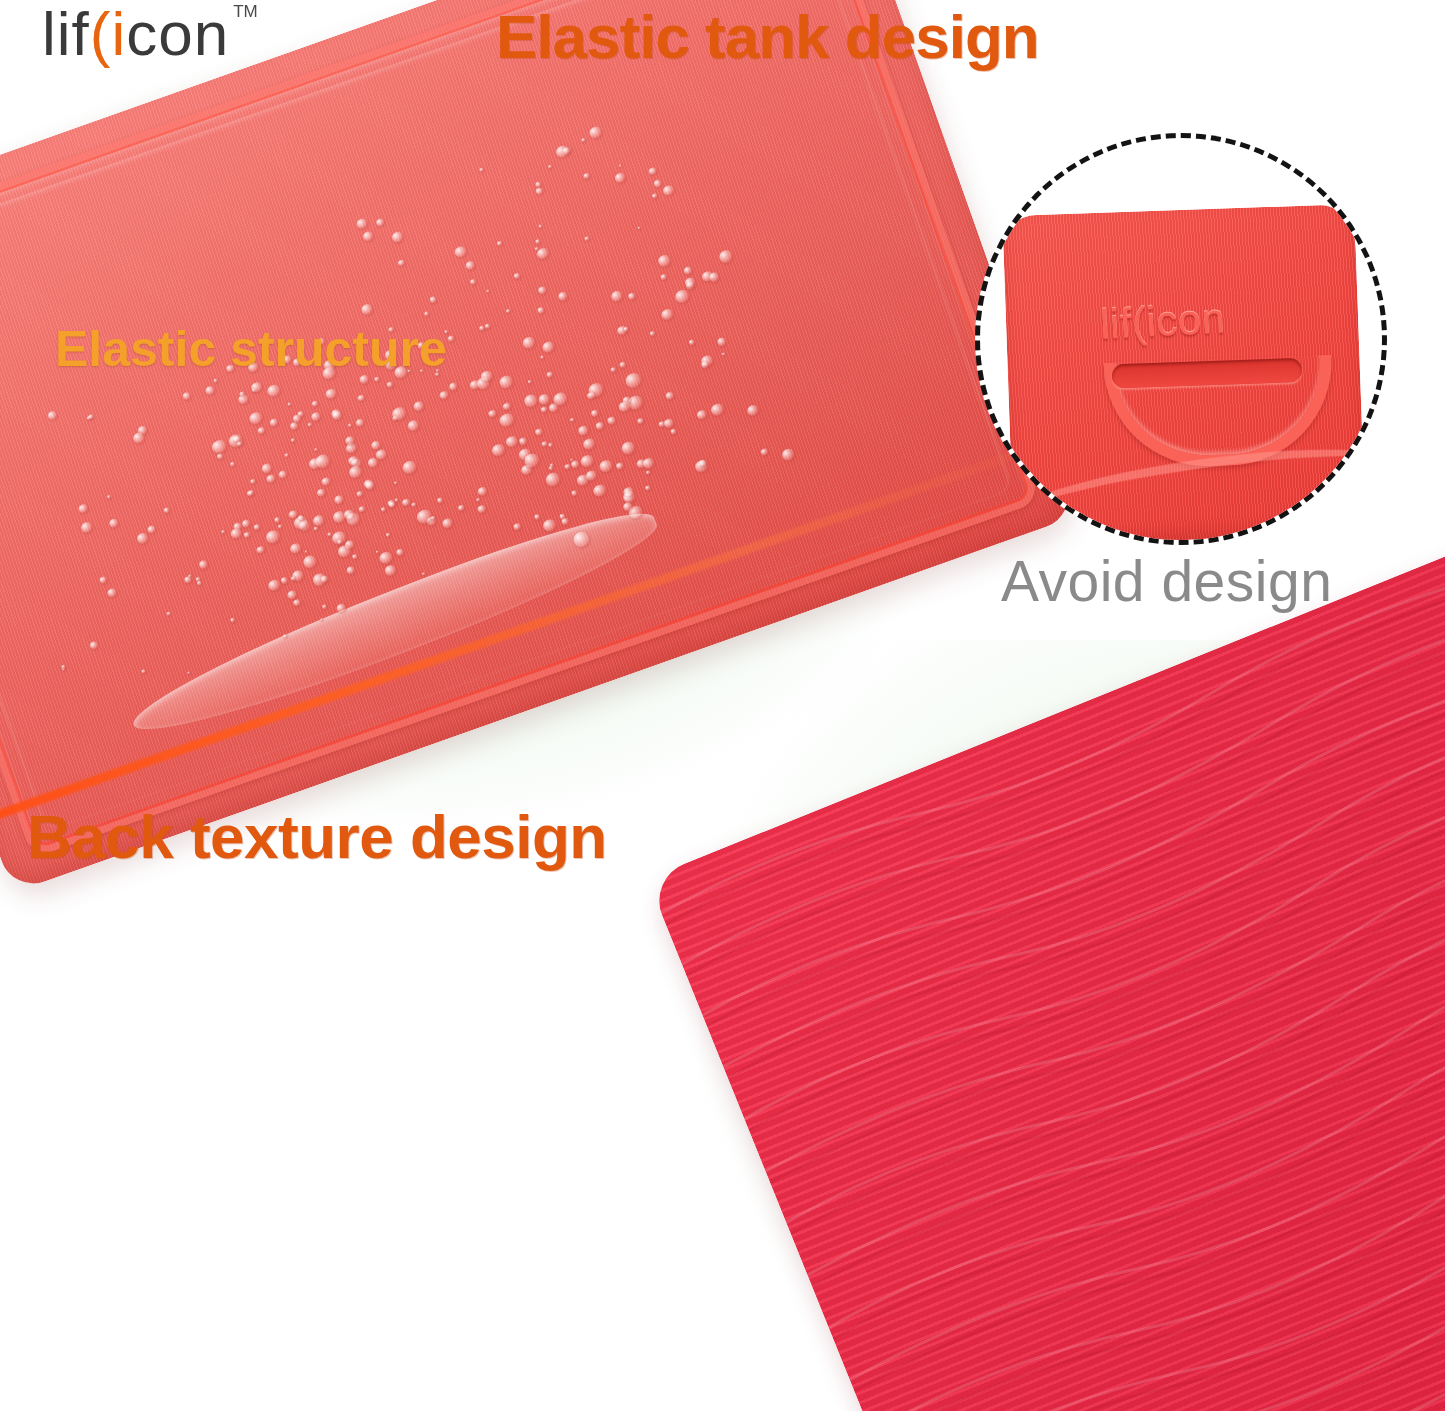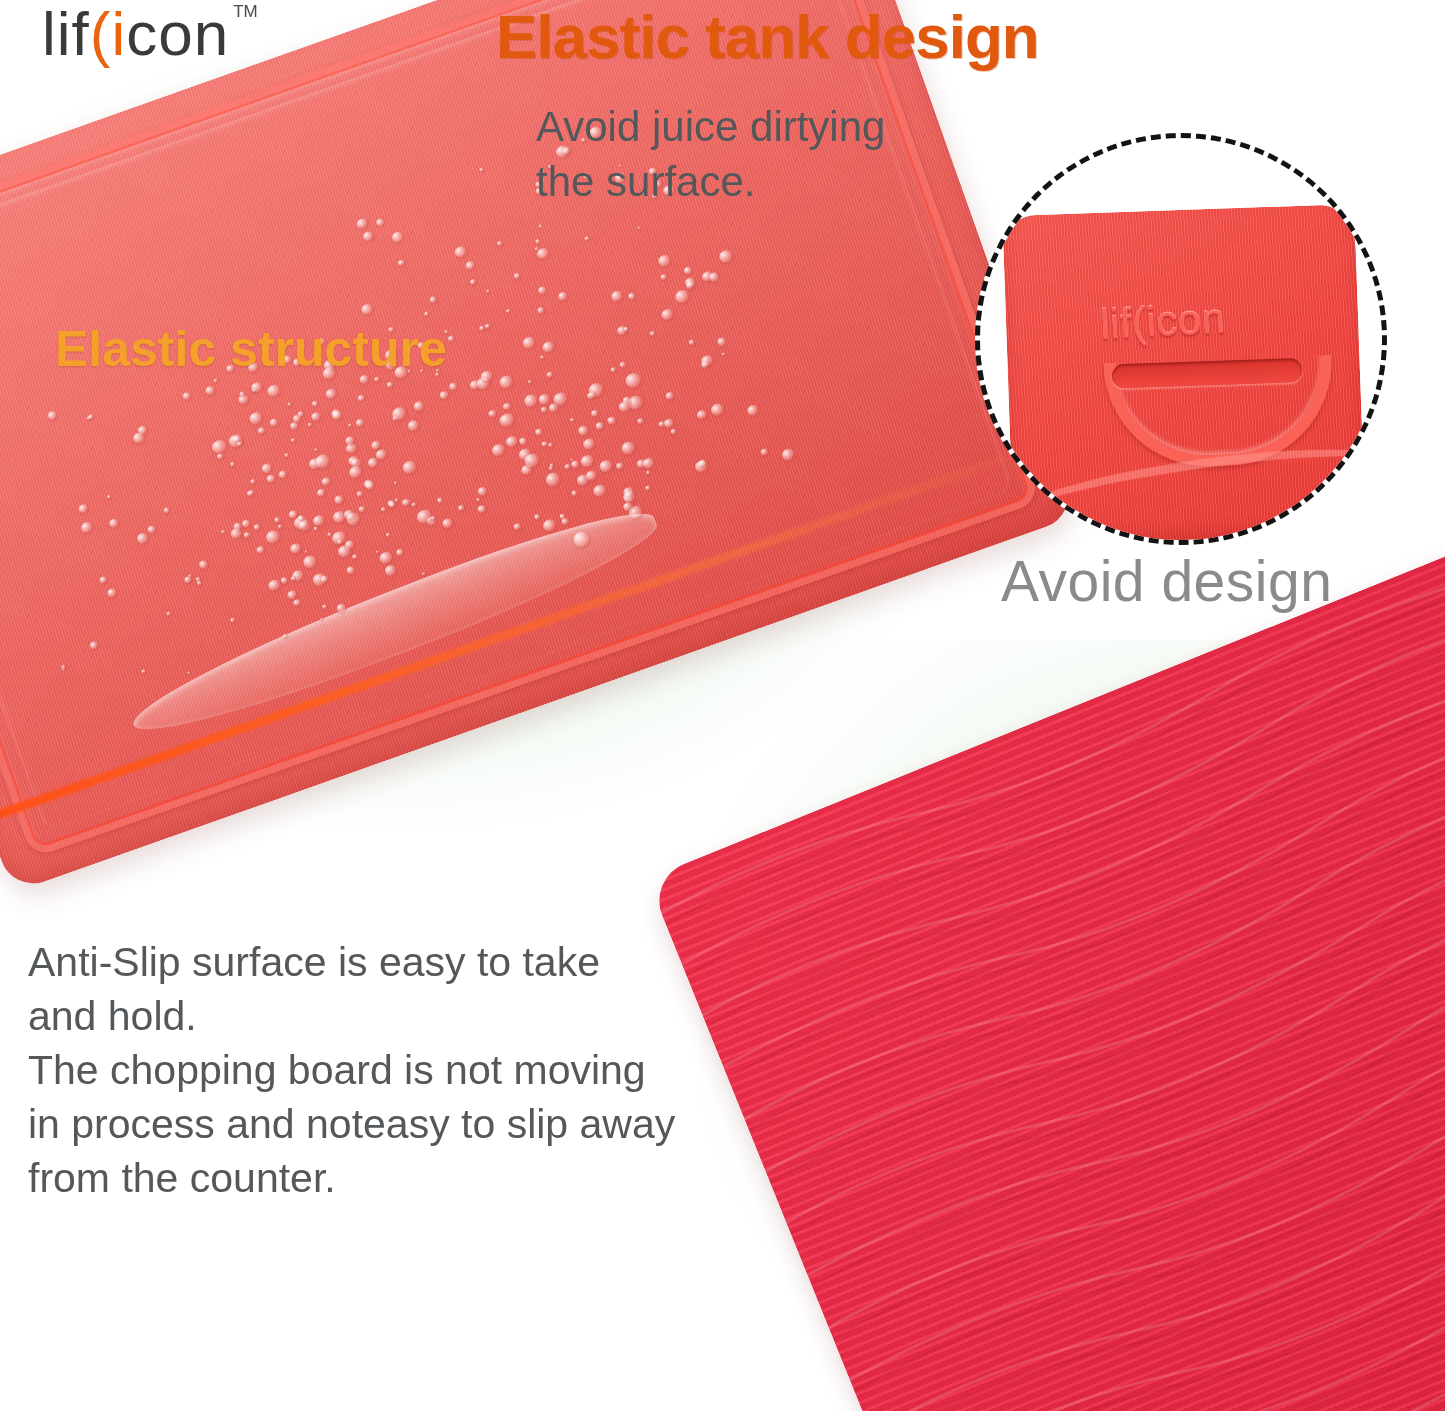--- a/index.html
+++ b/index.html
@@ -621,22 +621,20 @@
   </div>
 
   <div id="overlay-elastic" style="position:absolute;left:55px;top:324px;font-size:50px;font-weight:bold;
               color:#f5a02a;letter-spacing:0px;white-space:nowrap;line-height:1;
               text-shadow:0 1px 2px rgba(150,70,10,0.35);">Elastic structure</div>
 
   <div id="logo"><span class="dark">lif</span><span class="orange">(</span><span class="orange">i</span><span class="dark">con</span><span class="tm">TM</span></div>
 
   <div class="heading-orange" id="heading-positive-tank">Elastic tank design</div>
 
-  <div class="body-text" id="text-avoid-juice">Avoid juice dirtying
-the surface.</div>
 
   <div id="hook-circle">
     <div id="hook-body">
       <div id="hook-ring"></div>
       <div id="hook-slot"></div>
       <div id="hook-logo">lif(icon</div>
       <div id="hook-wave"></div>
     </div>
   </div>
 
@@ -678,20 +676,16 @@
           <path d="M-20 668 Q 162 644 314 670 T 654 662 T 1030 676"></path>
           <path d="M-20 724 Q 134 700 288 726 T 624 718 T 1030 732"></path>
           <path d="M-20 781 Q 156 757 306 783 T 646 775 T 1030 789"></path>
           <path d="M-20 837 Q 126 813 280 839 T 616 831 T 1030 845"></path>
           <path d="M-20 893 Q 164 869 316 895 T 656 887 T 1030 901"></path>
         </g>
       </svg>
     </div>
   </div>
 
-
-  <div class="body-text" id="text-antislip">Anti-Slip surface is easy to take
-and hold.
-The chopping board is not moving
-in process and noteasy to slip away
-from the counter.</div>
+  <div class="heading-orange" id="heading-back-texture">Back texture design</div>
+
 
 </div>
 
 </body></html>

